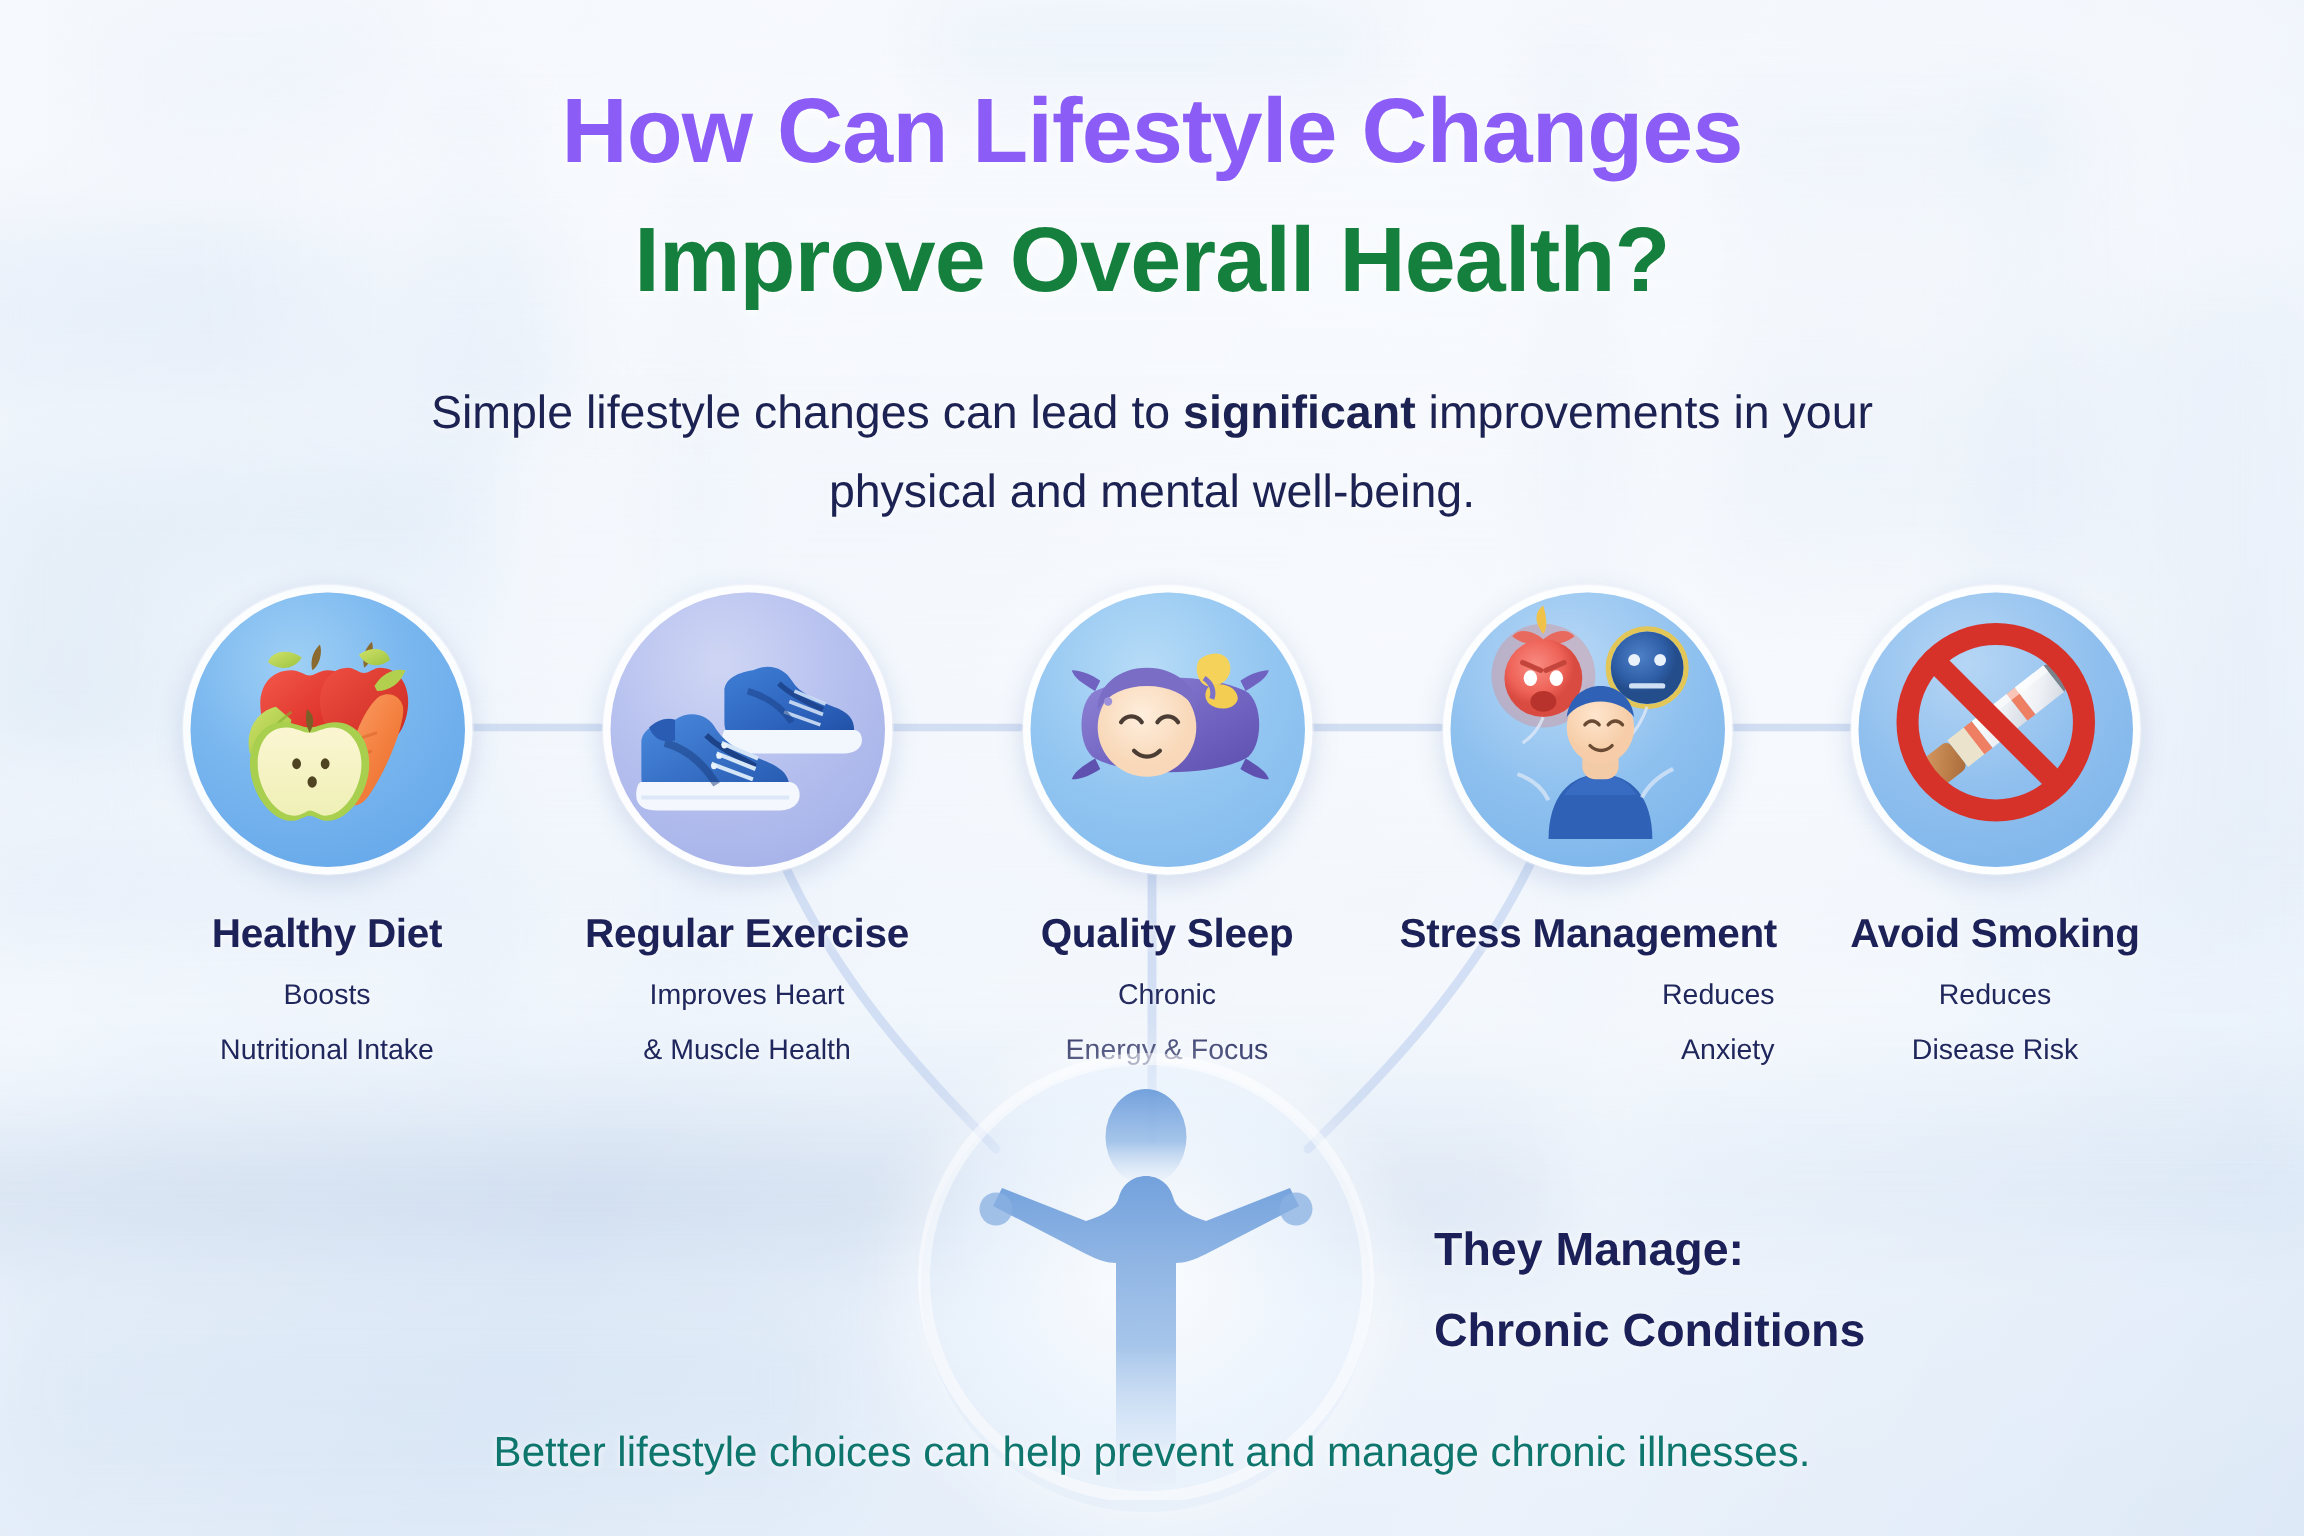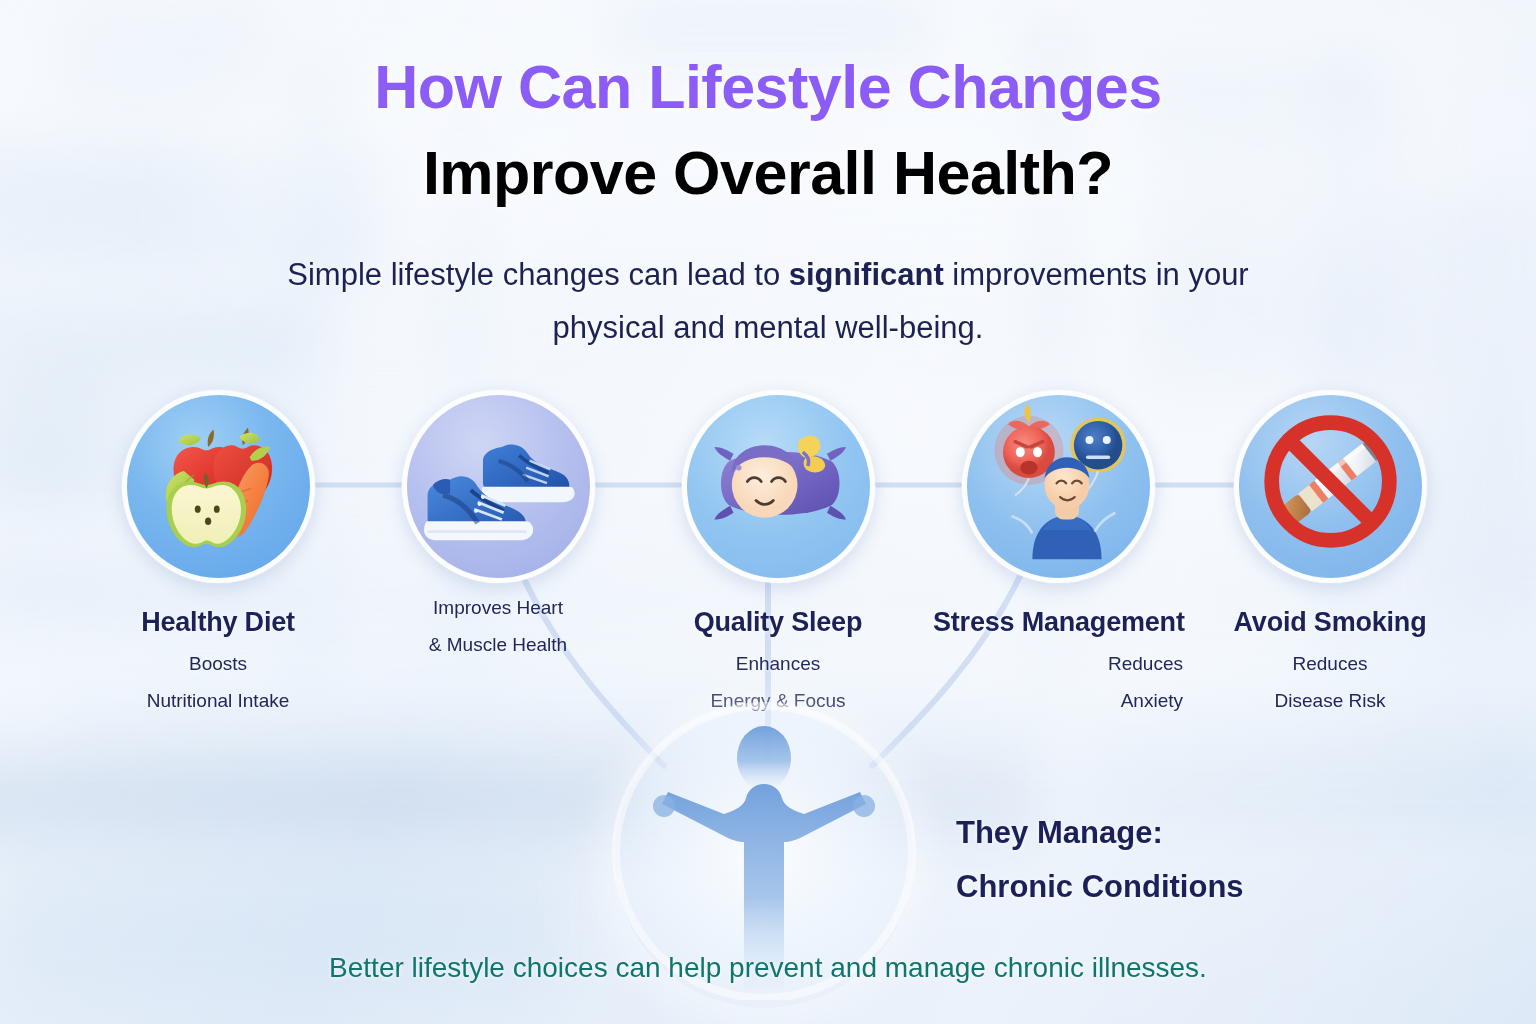--- a/index.html
+++ b/index.html
@@ -27,21 +27,21 @@
     background:linear-gradient(115deg, rgba(255,255,255,.55) 0%, rgba(255,255,255,0) 38%, rgba(255,255,255,.35) 72%, rgba(255,255,255,0) 100%);
   }
 
   
   .title-wrap{position:absolute;left:0;right:0;top:44px;text-align:center;}
   .title-l1,.title-l2{
     font-weight:bold;font-size:61px;line-height:86px;letter-spacing:-.5px;
     text-shadow:0 2px 7px rgba(255,255,255,.85);
   }
   .title-l1{color:#8b5cf6;}
-  .title-l2{color:#000000;}
+  .title-l2{color:#15803d;}
 
   .subtitle{
     position:absolute;left:50%;transform:translateX(-50%);top:248px;
     width:1250px;text-align:center;color:#1c2252;
     font-size:31px;line-height:53px;font-weight:400;
     text-shadow:0 1px 5px rgba(255,255,255,.8);
   }
   .subtitle b{font-weight:bold;}
 
   
@@ -241,20 +241,21 @@
           <path d="M9 79 l57 0" stroke="#dce8f7" stroke-width="1.5" fill="none"></path>
           <path d="M34 55 c5 5 12 8 19 12" stroke="#17397c" stroke-width="2.2" fill="none" opacity=".85"></path>
           <path d="M40 58 l14 6 M38 62 l15 6 M36 66 l16 6" stroke="#d5e6f8" stroke-width="1.6" fill="none"></path>
           <circle cx="41" cy="59" r="1.1" fill="#eaf2fc"></circle>
             <circle cx="39" cy="63" r="1.1" fill="#eaf2fc"></circle>
             <circle cx="37" cy="67" r="1.1" fill="#eaf2fc"></circle>
           <path d="M18 58 c8 2 15 8 20 16" stroke="#17397c" stroke-width="3" fill="none" opacity=".5"></path>
           <path d="M12 52 c3 -3 7 -4 10 -3 l0 8 c-4 1 -8 0 -10 -5z" fill="#2a5cb3"></path>
         </svg>
       </div>
+      <h3>Regular Exercise</h3>
       <p>
         <span>Improves Heart</span><br>
         <span>&amp; Muscle Health</span>
       </p>
     </div>
 
     <div class="card" style="left:653px;top:390px;">
       <div class="circle c3">
         <svg width="173" height="173" viewBox="0 0 100 100">
           <defs>
@@ -279,21 +280,21 @@
           <circle cx="42" cy="52" r="19" fill="url(#faceG)"></circle>
           <path d="M23 45 c0 -9 8 -16 19 -16 c11 0 19 7 19 16 c-4 -6 -11 -9 -19 -9 c-8 0 -15 3 -19 9z" fill="#7a6dc6"></path>
           <path d="M32 50 c2 -3 6 -3 8 0" stroke="#4b3d33" stroke-width="1.6" fill="none" stroke-linecap="round"></path>
           <path d="M46 50 c2 -3 6 -3 8 0" stroke="#4b3d33" stroke-width="1.6" fill="none" stroke-linecap="round"></path>
           <path d="M37 61 c3 3 7 3 10 0" stroke="#4b3d33" stroke-width="1.6" fill="none" stroke-linecap="round"></path>
           <circle cx="27" cy="42" r="1.6" fill="#9c90da"></circle>
         </svg>
       </div>
       <h3>Quality Sleep</h3>
       <p>
-        <span>Enhances</span><br>
+        <span>Chronic</span><br>
         <span>Energy &amp; Focus</span>
       </p>
     </div>
 
     <div class="card" style="left:933px;top:390px;text-align:right;">
       <div class="circle c4">
         <svg width="173" height="173" viewBox="0 0 100 100">
           <defs>
             <radialGradient id="angryG" cx="40%" cy="34%">
               <stop offset="0%" stop-color="#f98c82"></stop>

